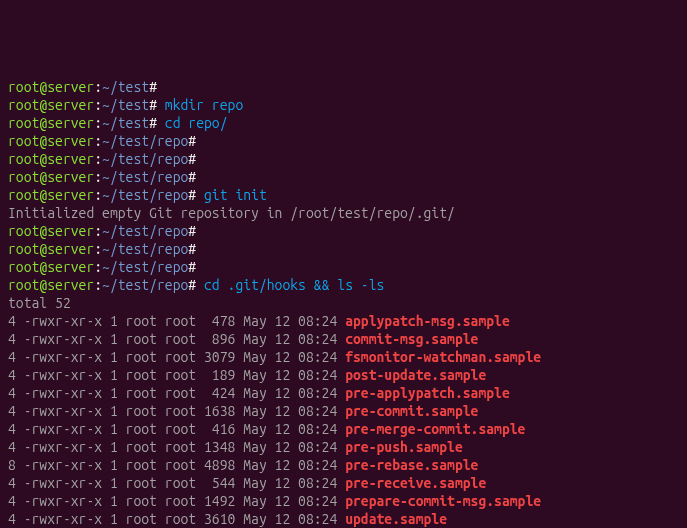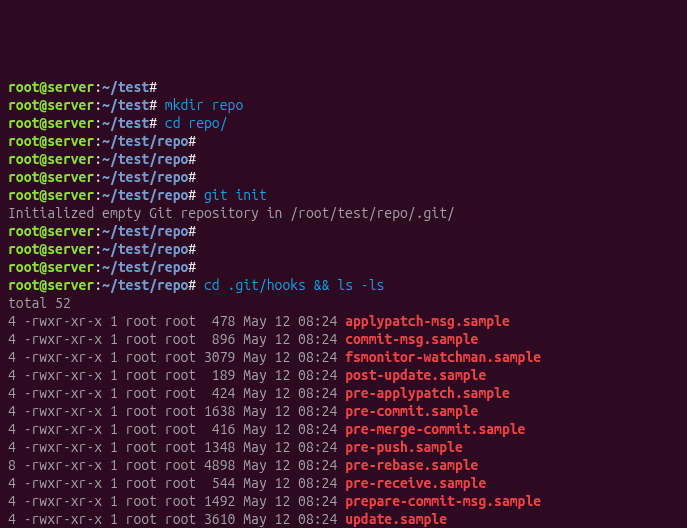--- a/index.html
+++ b/index.html
@@ -8,22 +8,22 @@
     font-family:"Ubuntu Mono","DejaVu Sans Mono",Consolas,monospace;
     font-size:14px;
     line-height:18px;
     color:#eeeeec;
     padding:6px 8px;
     width:687px;
     box-sizing:border-box;
     white-space:pre;
   }
   .line{display:block}
-  .host{color:#8ae234;font-weight:bold}
-  .path{color:#729fcf;font-weight:bold}
+  .host{color:#8ae234;font-weight:normal}
+  .path{color:#729fcf;font-weight:normal}
   .file{color:#ef4444;font-weight:bold}
   .cmd{color:#0ea5e9}
   .out{color:#a3a3a3}
 </style>
 </head>
 <body>
 
 
 
 <div id="terminal"><span class="line"><span class="host">root@server</span>:<span class="path">~/test</span>#</span><span class="line"><span class="host">root@server</span>:<span class="path">~/test</span>#<span class="cmd"> mkdir repo</span></span><span class="line"><span class="host">root@server</span>:<span class="path">~/test</span>#<span class="cmd"> cd repo/</span></span><span class="line"><span class="host">root@server</span>:<span class="path">~/test/repo</span>#</span><span class="line"><span class="host">root@server</span>:<span class="path">~/test/repo</span>#</span><span class="line"><span class="host">root@server</span>:<span class="path">~/test/repo</span>#</span><span class="line"><span class="host">root@server</span>:<span class="path">~/test/repo</span>#<span class="cmd"> git init</span></span><span class="line"><span class="out">Initialized empty Git repository in /root/test/repo/.git/</span></span><span class="line"><span class="host">root@server</span>:<span class="path">~/test/repo</span>#</span><span class="line"><span class="host">root@server</span>:<span class="path">~/test/repo</span>#</span><span class="line"><span class="host">root@server</span>:<span class="path">~/test/repo</span>#</span><span class="line"><span class="host">root@server</span>:<span class="path">~/test/repo</span>#<span class="cmd"> cd .git/hooks &amp;&amp; ls -ls</span></span><span class="line"><span class="out">total 52</span></span><span class="line"><span class="out">4 -rwxr-xr-x 1 root root  478 May 12 08:24 </span><span class="file">applypatch-msg.sample</span></span><span class="line"><span class="out">4 -rwxr-xr-x 1 root root  896 May 12 08:24 </span><span class="file">commit-msg.sample</span></span><span class="line"><span class="out">4 -rwxr-xr-x 1 root root 3079 May 12 08:24 </span><span class="file">fsmonitor-watchman.sample</span></span><span class="line"><span class="out">4 -rwxr-xr-x 1 root root  189 May 12 08:24 </span><span class="file">post-update.sample</span></span><span class="line"><span class="out">4 -rwxr-xr-x 1 root root  424 May 12 08:24 </span><span class="file">pre-applypatch.sample</span></span><span class="line"><span class="out">4 -rwxr-xr-x 1 root root 1638 May 12 08:24 </span><span class="file">pre-commit.sample</span></span><span class="line"><span class="out">4 -rwxr-xr-x 1 root root  416 May 12 08:24 </span><span class="file">pre-merge-commit.sample</span></span><span class="line"><span class="out">4 -rwxr-xr-x 1 root root 1348 May 12 08:24 </span><span class="file">pre-push.sample</span></span><span class="line"><span class="out">8 -rwxr-xr-x 1 root root 4898 May 12 08:24 </span><span class="file">pre-rebase.sample</span></span><span class="line"><span class="out">4 -rwxr-xr-x 1 root root  544 May 12 08:24 </span><span class="file">pre-receive.sample</span></span><span class="line"><span class="out">4 -rwxr-xr-x 1 root root 1492 May 12 08:24 </span><span class="file">prepare-commit-msg.sample</span></span><span class="line"><span class="out">4 -rwxr-xr-x 1 root root 3610 May 12 08:24 </span><span class="file">update.sample</span></span></div>

